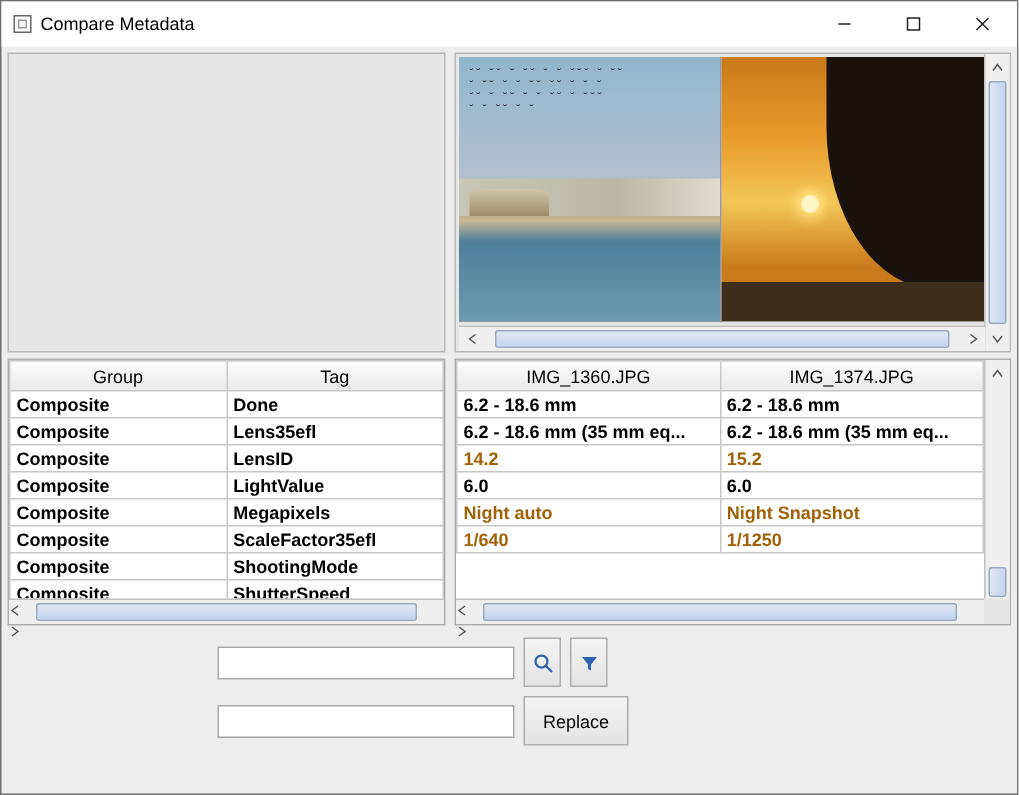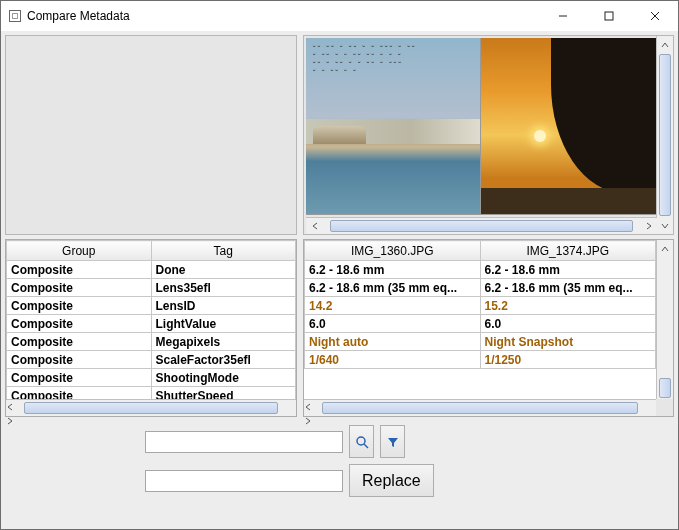--- a/index.html
+++ b/index.html
@@ -50,21 +50,21 @@
   th { background: linear-gradient(180deg,#fdfdfd,#e9e9e9); border:1px solid #c7c7c7; font-weight:400; font-size:12px; padding:2px 4px; height:20px; }
   td { border:1px solid #c7c7c7; font-size:12px; padding:1px 4px; white-space:nowrap; overflow:hidden; text-overflow:ellipsis; height:18px;font-weight:bold; }
   .red { color:#a16207; }
   .grid-hscroll { height:17px; background:#efefef; border-top:1px solid #c0c0c0; position:relative; margin-right:17px;}
   .left-grid .grid-hscroll { margin-right:0; }
   .grid-hscroll .thumb { position:absolute; top:2px; bottom:2px; background:linear-gradient(180deg,#e0e7f5,#c3d4ef); border:1px solid #9aa8bd; border-radius:2px; }
   .grid-pane .corner { position:absolute; right:0; bottom:0; width:17px; height:17px; background:#e6e6e6; }
   .bottom-controls { padding: 4px 10px 2px 140px; }
   .ctrl-row { display:flex; align-items:center; gap:6px; margin-bottom:6px; }
   .text-input { height:22px; width:198px; border:1px solid #a7a7a7; background:#fff; padding:0 4px; font-size:12px; }
-  .btn { height:33px; padding:0 12px; background:linear-gradient(180deg,#f4f4f4,#e3e3e3); border:1px solid #adadad; font-size:16px; cursor:pointer; display:inline-flex; align-items:center; justify-content:center; min-width:50px;}
+  .btn { height:33px; padding:0 12px; background:linear-gradient(180deg,#f4f4f4,#e3e3e3); border:1px solid #adadad; font-size:12px; cursor:pointer; display:inline-flex; align-items:center; justify-content:center; min-width:50px;}
   .btn.icon { min-width:25px; width:25px; padding:0; }
   .btn.change { background:#ff0a0a; color:#000; border-color:#b80000; }
   .cb-row { display:flex; align-items:center; gap:6px; }
   input[type=checkbox] { width:13px; height:13px; }
 </style>
 </head>
 <body>
 
 <div class="window">
   <div class="titlebar">

